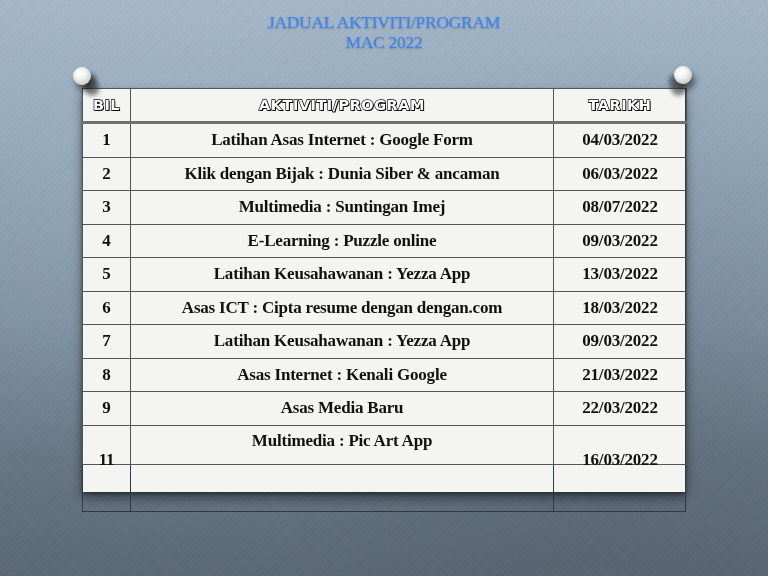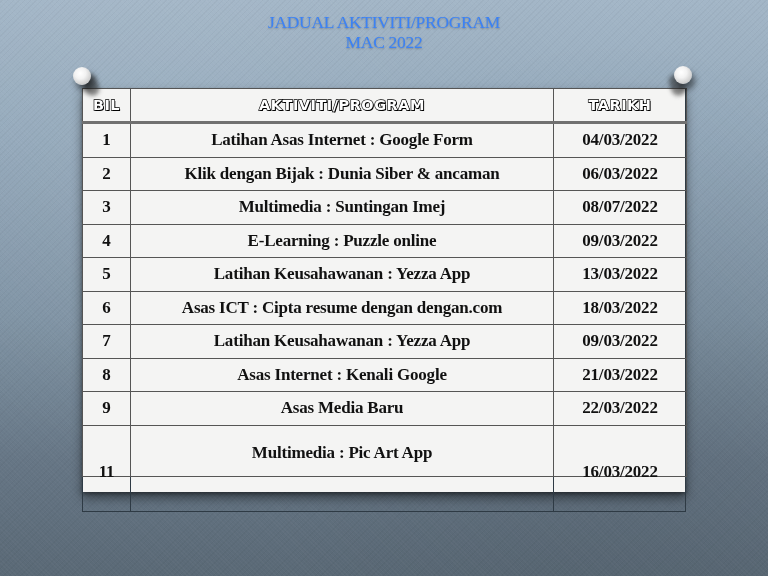--- a/index.html
+++ b/index.html
@@ -49,21 +49,21 @@
       height: 32px; border-bottom: 3px solid #707070;
       font-family: "DejaVu Sans", "Liberation Sans", sans-serif;
       font-size: 14.5px; font-weight: bold;
       color: #fff; letter-spacing: 0.5px;
       -webkit-text-stroke: 1.3px #000;
       paint-order: stroke fill;
       text-shadow: 1px 1px 0 #000;
     }
     td { height: 32.5px; }
     tr.last td { height: 33px; vertical-align: bottom; }
-    tr.last td.act { vertical-align: top; padding-top: 17px; }
+    tr.last td.act { vertical-align: top; padding-top: 5px; }
     tr.last td span { position: relative; top: 6px; }
     col.c1 { width: 48px; } col.c2 { width: 423px; } col.c3 { width: 133px; }
     .pin { position: absolute; width: 18px; height: 18px; border-radius: 50%;
       background: radial-gradient(circle at 40% 35%, #ffffff 0%, #f2f2f2 35%, #c9c9c9 75%, #9a9a9a 100%);
       box-shadow: 3px 6px 6px rgba(0,0,0,0.5);
     }
     .pin-shadow { position: absolute; width: 14px; height: 22px; border-radius: 7px;
       background: rgba(40,40,40,0.55); filter: blur(2px); transform: rotate(-20deg);
     }
   </style>

